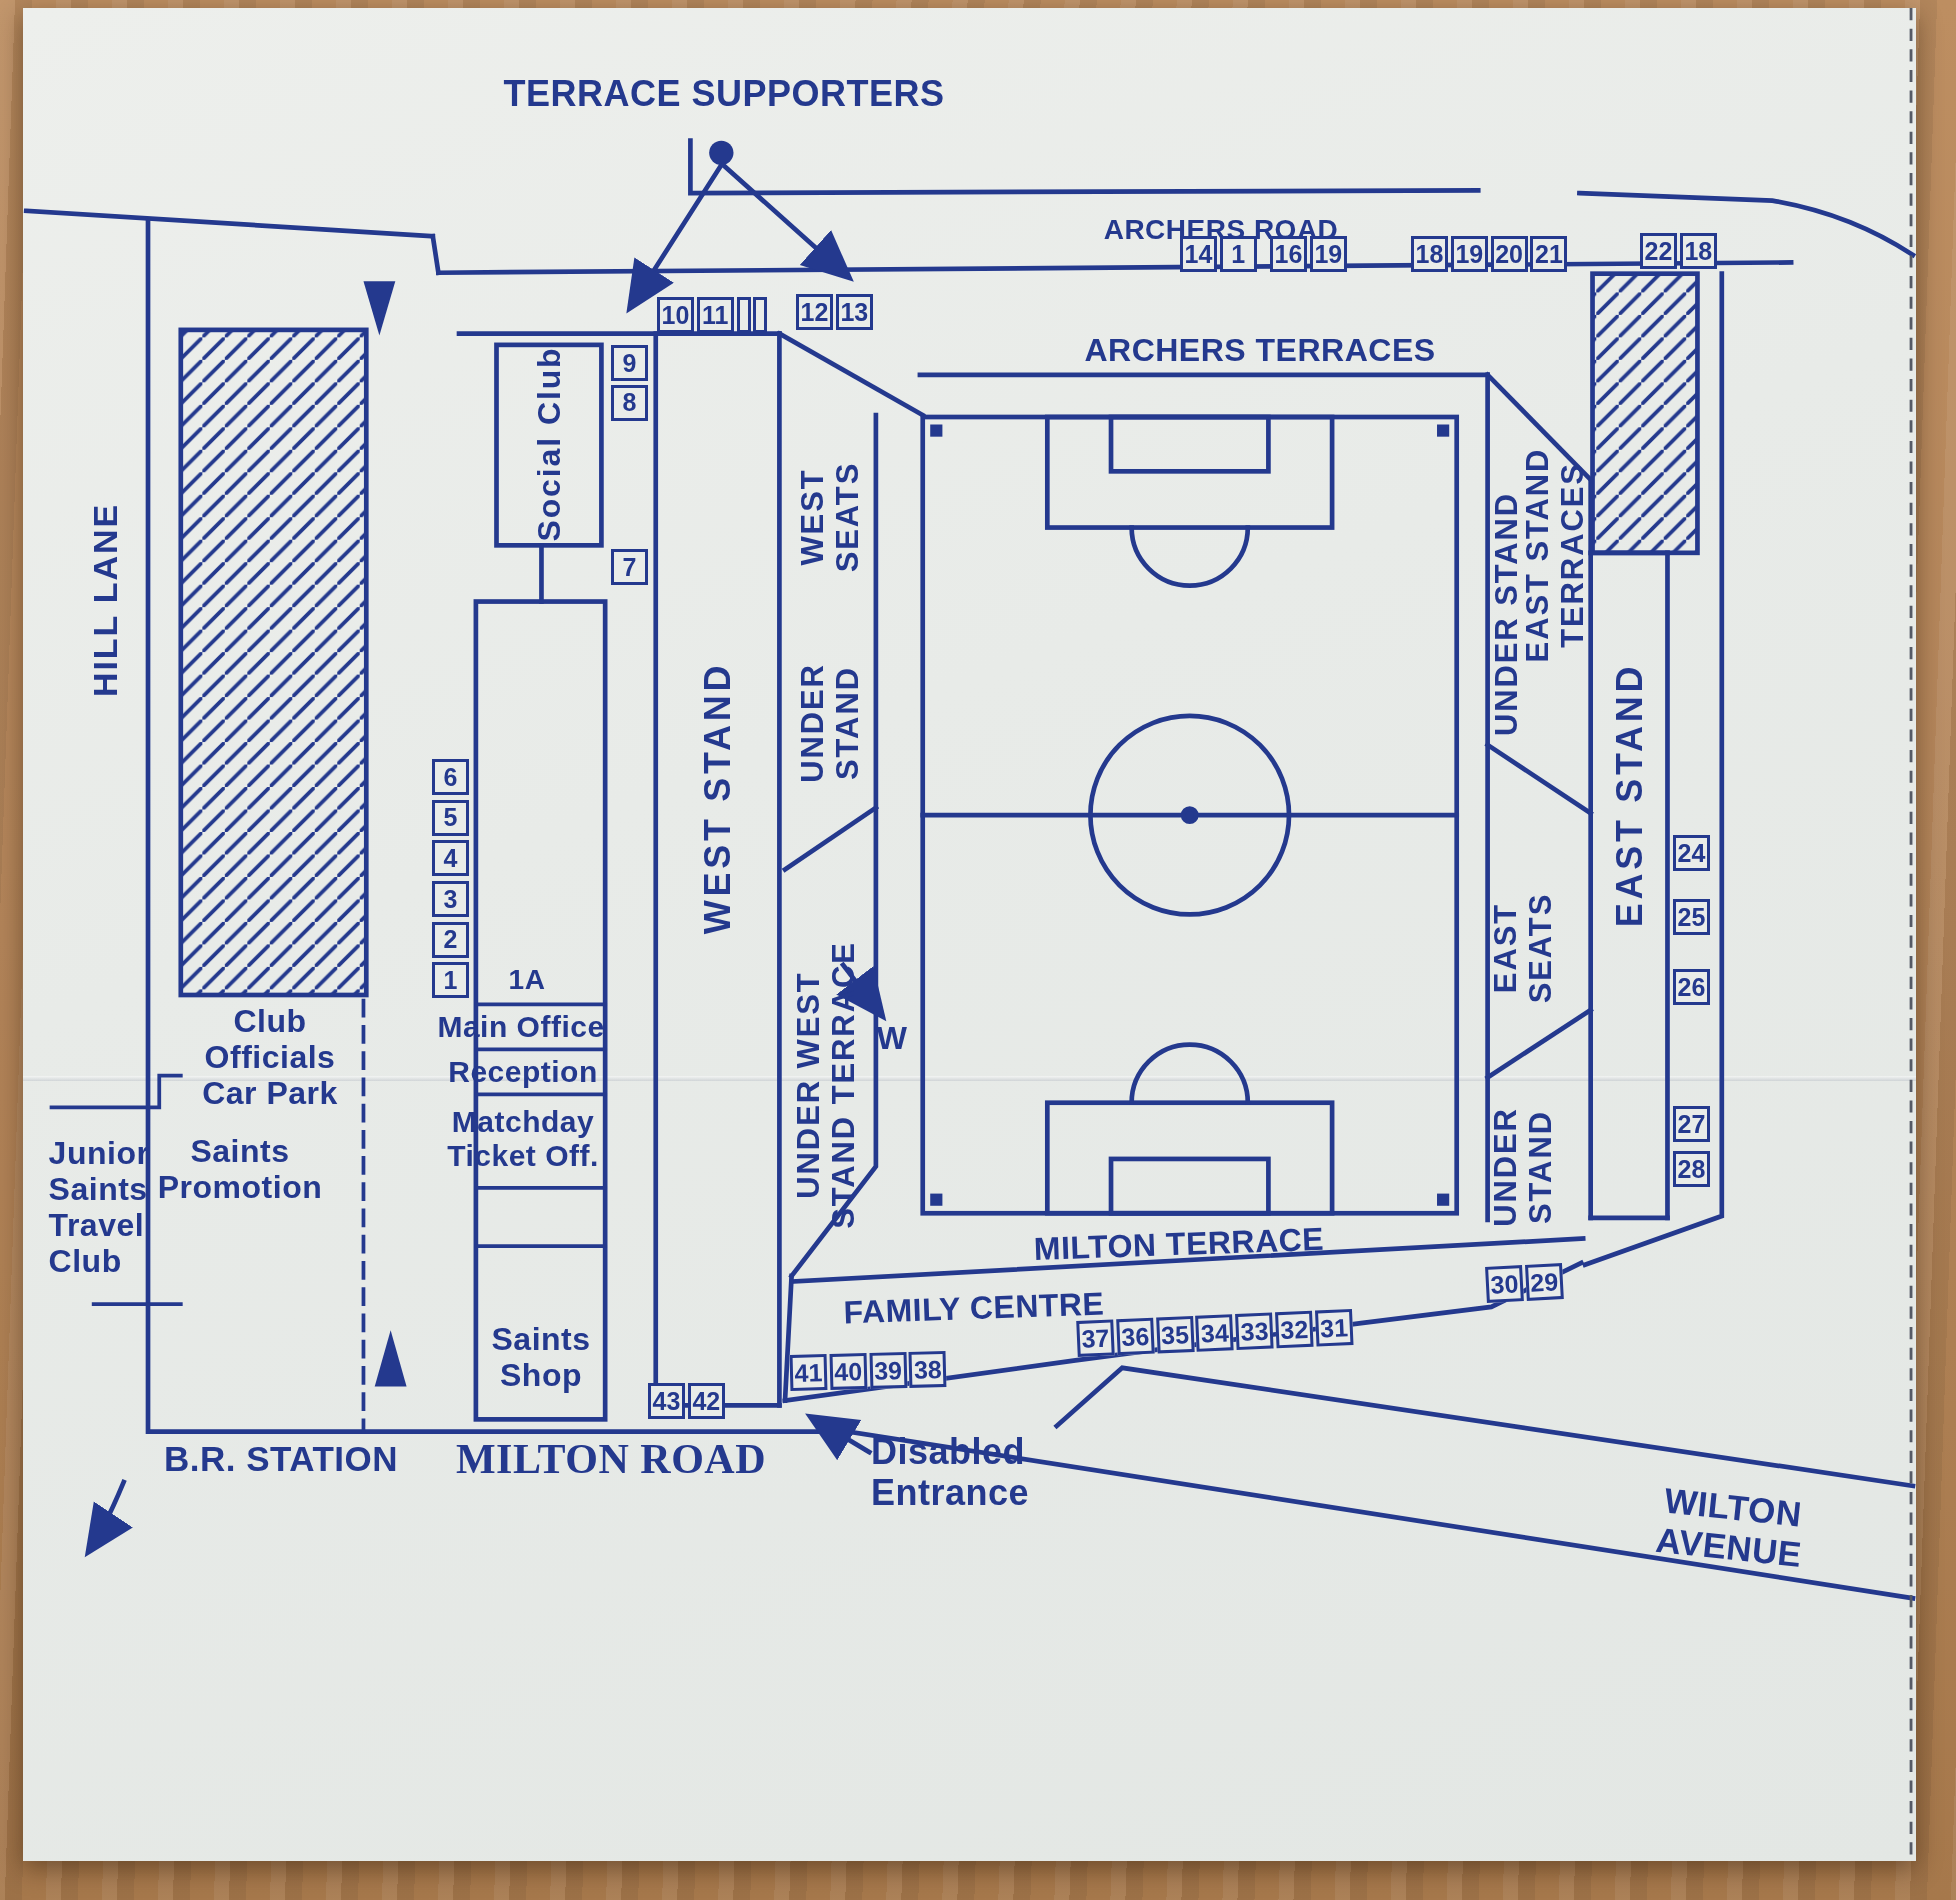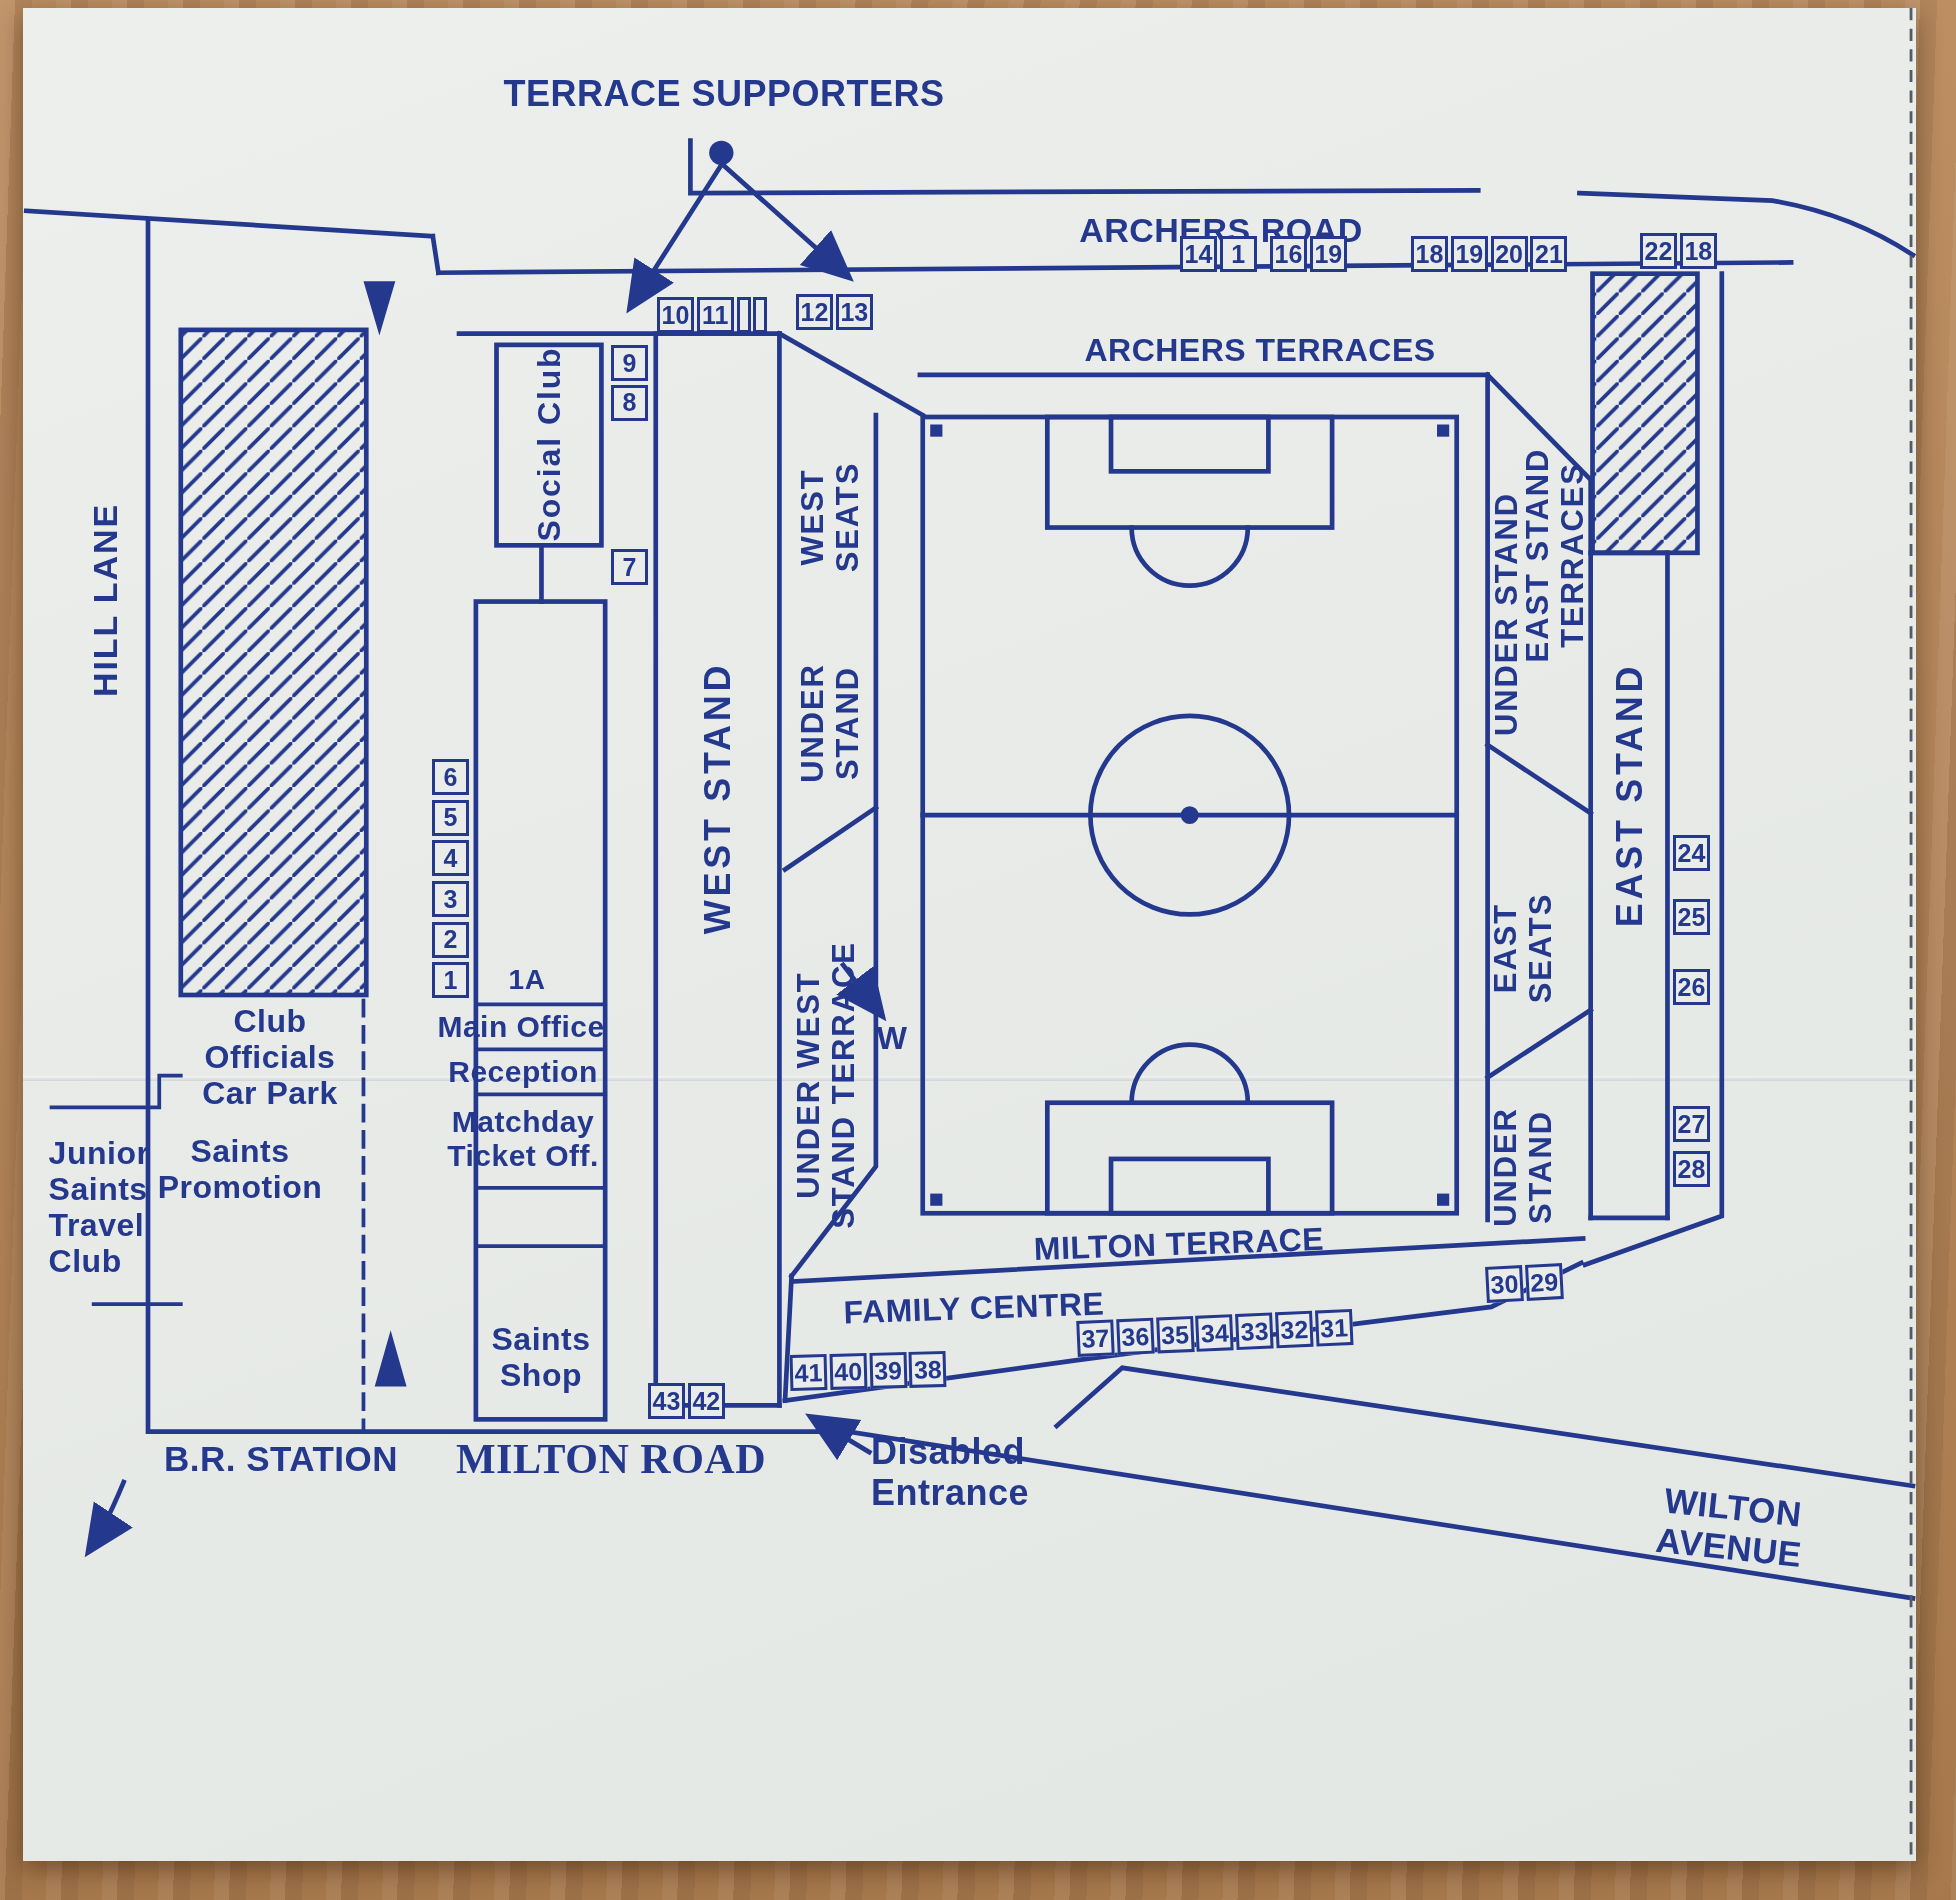--- a/index.html
+++ b/index.html
@@ -127,21 +127,21 @@
       <circle cx="770" cy="163" r="13" fill="#24398e" stroke="none"></circle>
       <path d="M770,176 L674,326" marker-end="url(#arr)"></path>
       <path d="M772,176 L904,294" marker-end="url(#arr)"></path>
       <path d="M928,1550 L868,1514" marker-end="url(#arr)"></path>
       <path d="M900,1030 L940,1082" marker-end="url(#arr)"></path>
       <path d="M132,1582 Q112,1630 96,1654" marker-end="url(#arr)"></path>
     </g>
   </svg>
 
   <div class="lbl" style="left:724px;top:94px;font-size:36px;">TERRACE SUPPORTERS</div>
-  <div class="lbl" style="left:1221px;top:230px;font-size:34px;">ARCHERS ROAD</div>
+  <div class="lbl" style="left:1221px;top:230px;font-size:28px;">ARCHERS ROAD</div>
   <div class="lbl" style="left:1260px;top:350px;font-size:32px;">ARCHERS TERRACES</div>
   <div class="lbl" style="left:270px;top:1057px;font-size:32px;">Club
 Officials
 Car Park</div>
   <div class="lbl" style="left:240px;top:1169px;font-size:32px;">Saints
 Promotion</div>
   <div class="lbl" style="left:99px;top:1207px;font-size:32px;text-align:left;">Junior
 Saints
 Travel
 Club</div>

